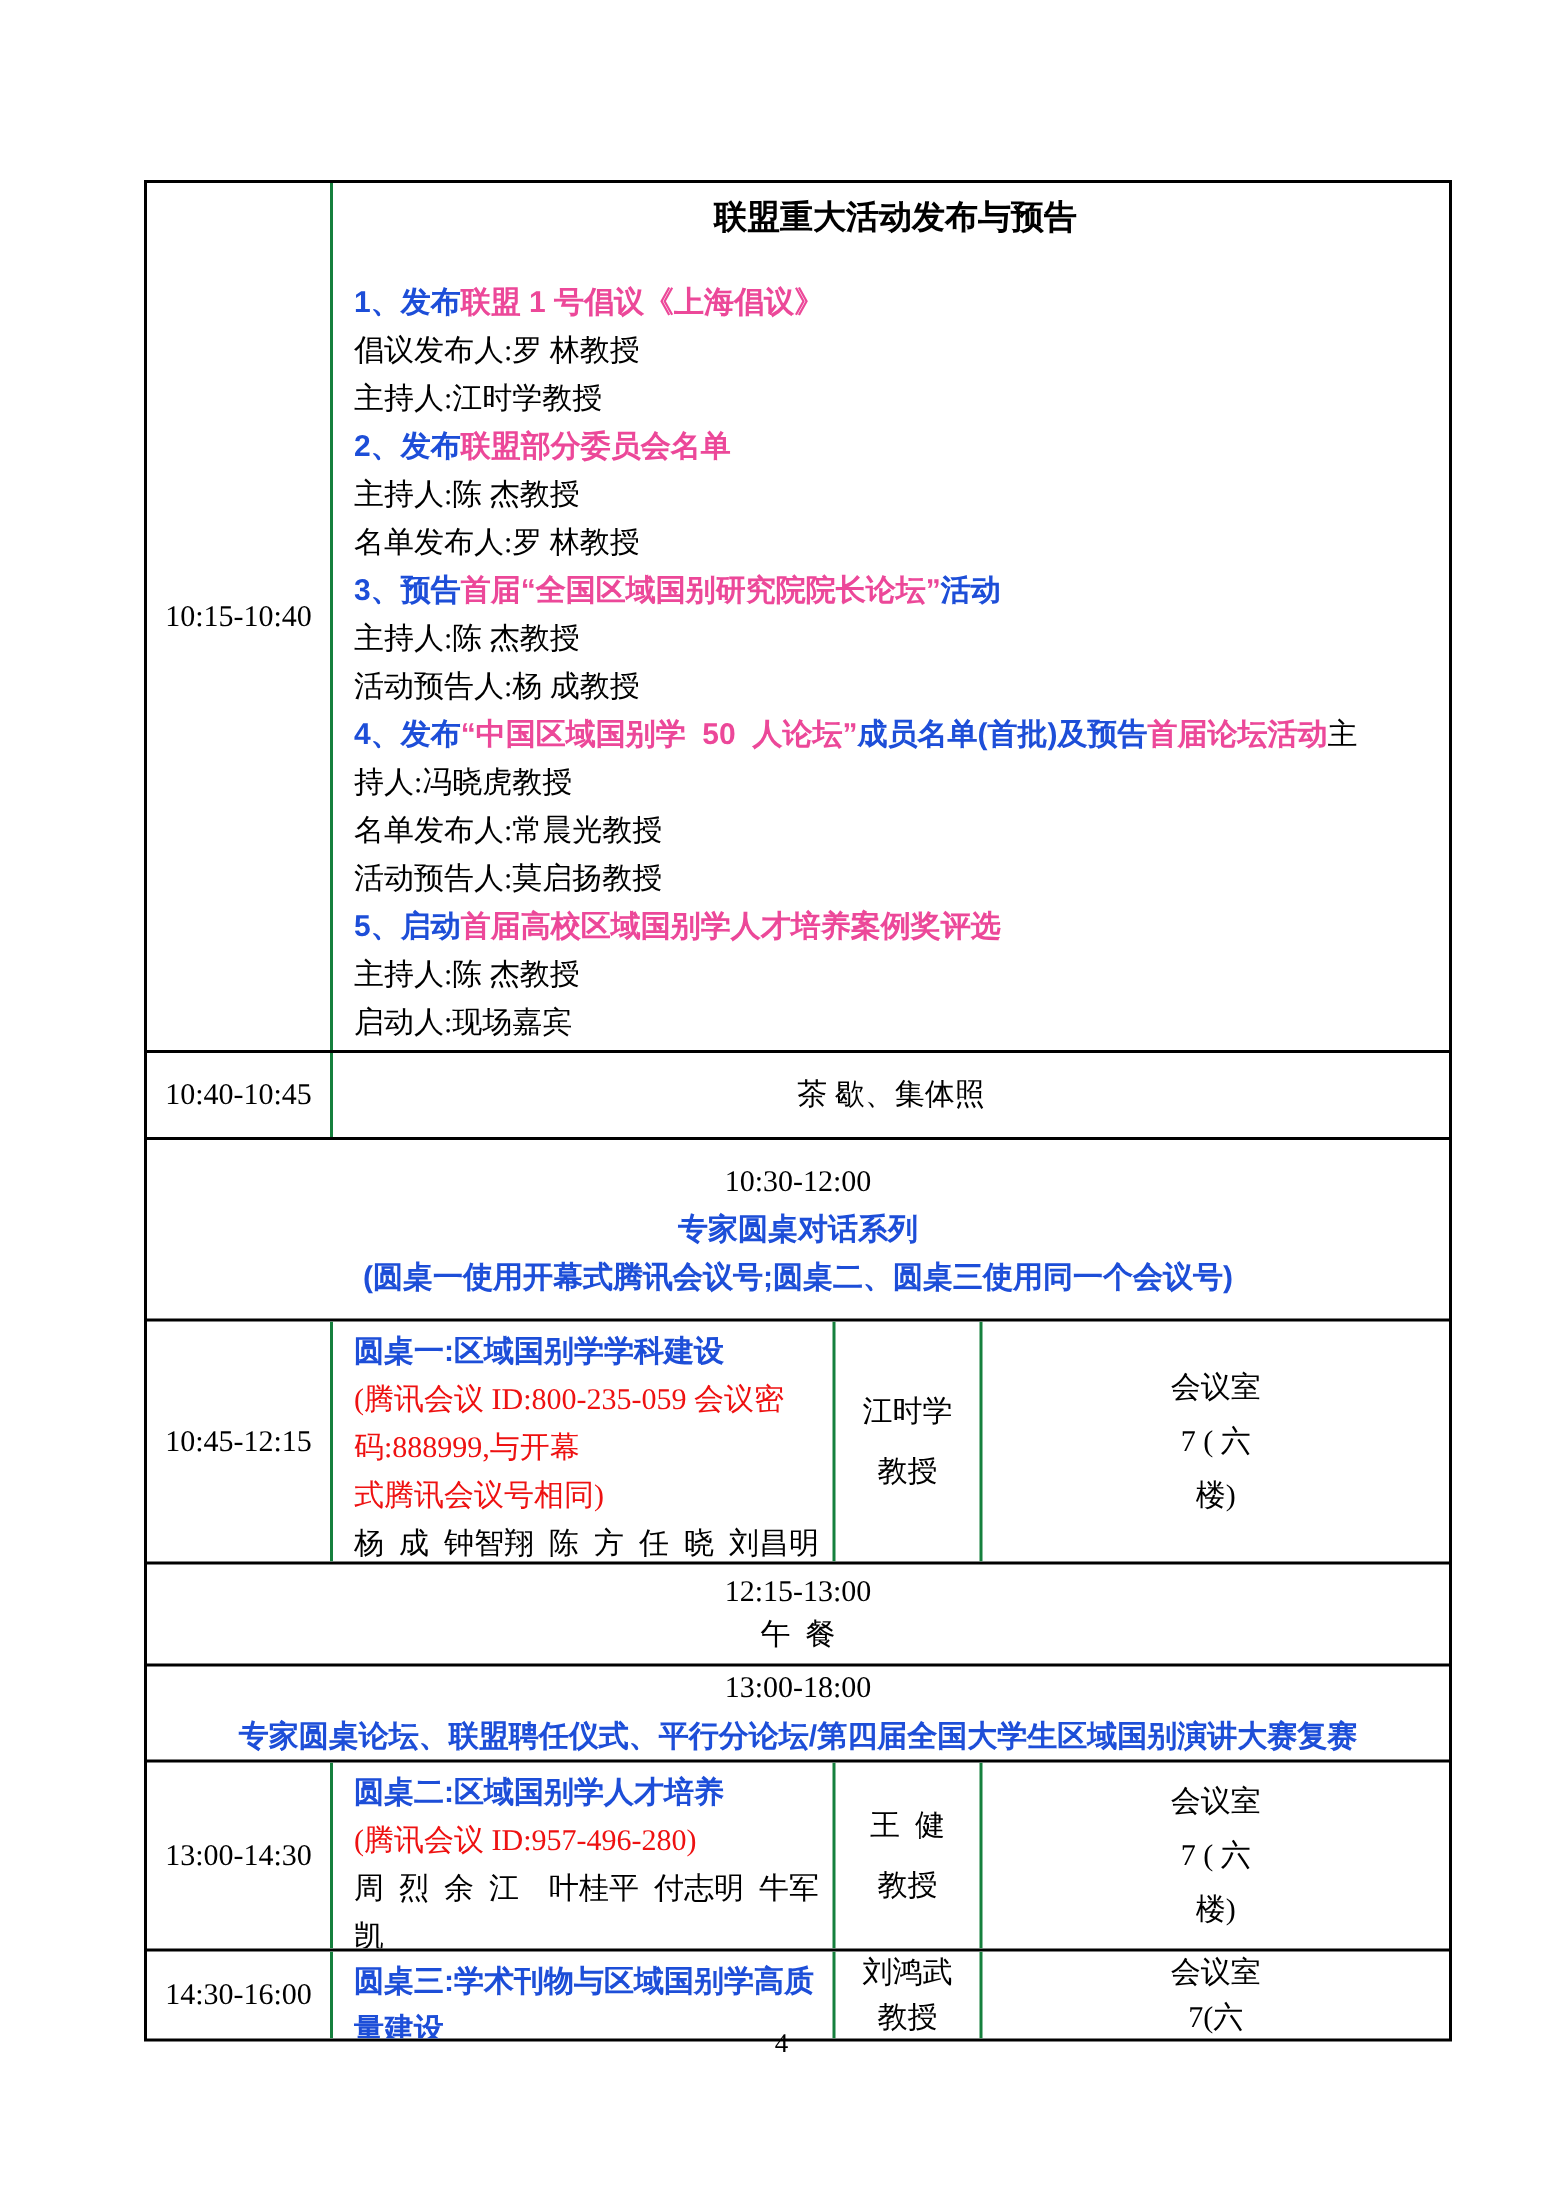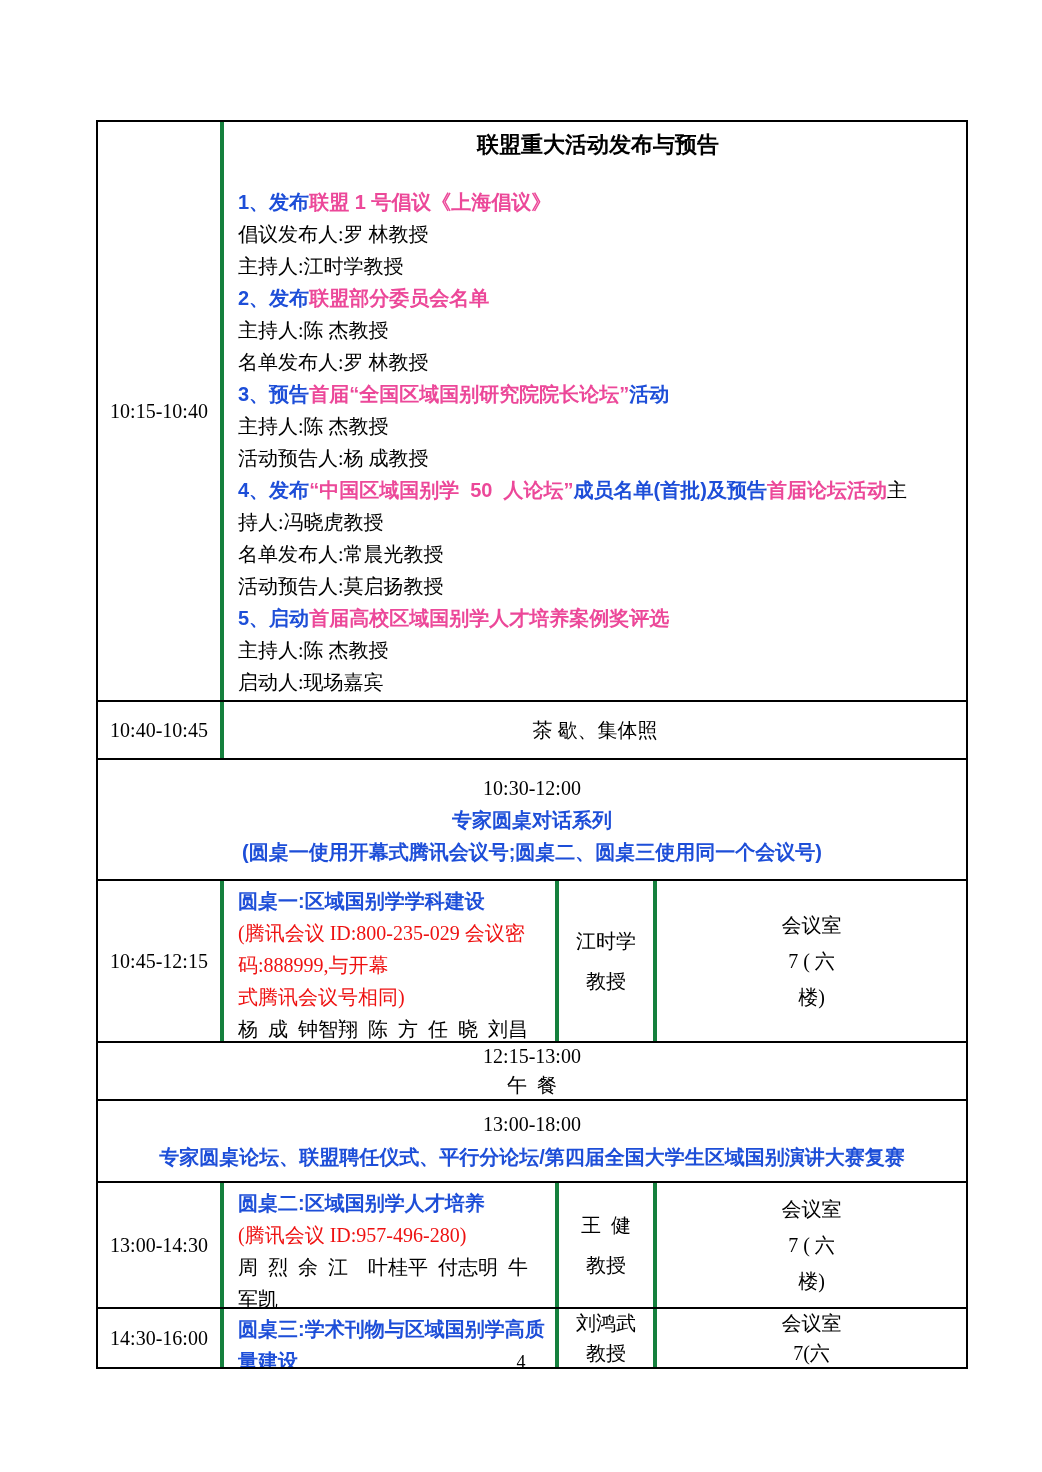--- a/index.html
+++ b/index.html
@@ -3,21 +3,21 @@
 <meta charset="utf-8">
 <style>
   html,body{margin:0;padding:0;background:#ffffff;}
   .page{position:relative;width:1042px;height:1472px;background:#fff;overflow:hidden;
         font-family:"Liberation Serif","DejaVu Serif",serif;color:#000;}
   .doc-table{position:absolute;left:96px;top:120px;width:872px;box-sizing:border-box;
              border:2px solid #000;background:#fff;}
   .trow{display:flex;box-sizing:border-box;border-top:2px solid #000;overflow:hidden;}
   .trow.first{border-top:none;}
   .cell{box-sizing:border-box;min-width:0;overflow:hidden;}
-  .cell + .cell{border-left:4px solid #15803d;}
+  .cell + .cell{border-left:2px solid #15803d;}
   .time-cell{flex:0 0 122px;display:flex;flex-direction:row;align-items:center;
              justify-content:center;font-size:20px;text-align:center;}
   .time-cell .t-line{line-height:38px;}
   .lh30 .t-line{line-height:30px !important;}
   .lh32 .t-line{line-height:32px !important;}
   .content-cell{flex:1;padding:4px 8px 0 14px;font-size:20px;}
   .content-cell .t-line{line-height:32px;}
   .center-cell{flex:1;display:flex;flex-direction:column;align-items:center;
                justify-content:center;font-size:20px;text-align:center;}
   .center-cell .t-line{line-height:32px;}
@@ -90,43 +90,43 @@
         </div>
     </div>
 
     <div class="trow" style="height:162px">
       <div class="cell time-cell">
           <div class="t-line"><span>10:45-</span></div>
           <div class="t-line"><span>12:15</span></div>
         </div>
       <div class="cell content-cell">
           <div class="t-line"><span class="seg-b">圆桌一:区域国别学学科建设</span></div>
-          <div class="t-line"><span class="seg-r">(腾讯会议 ID:800-235-029 会议密码:888999,与开幕</span></div>
+          <div class="t-line"><span class="seg-r">(腾讯会议 ID:800-235-059 会议密码:888999,与开幕</span></div>
           <div class="t-line"><span class="seg-r">式腾讯会议号相同)</span></div>
           <div class="t-line"><span>杨  成  钟智翔  陈  方  任  晓  刘昌明</span></div>
         </div>
       <div class="cell mod-cell">
           <div class="t-line"><span>江时学</span></div>
           <div class="t-line"><span>教授</span></div>
         </div>
       <div class="cell room-cell">
           <div class="t-line"><span>会议室</span></div>
           <div class="t-line"><span>7 ( 六</span></div>
           <div class="t-line"><span>楼)</span></div>
         </div>
     </div>
 
-    <div class="trow" style="height:58px">
+    <div class="trow" style="height:68px">
       <div class="cell center-cell lunch">
           <div class="t-line"><span>12:15-13:00</span></div>
           <div class="t-line"><span>午  餐</span></div>
         </div>
     </div>
 
-    <div class="trow" style="height:82px">
+    <div class="trow" style="height:64px">
       <div class="cell center-cell hdr33">
           <div class="t-line"><span>13:00-18:00</span></div>
           <div class="t-line"><span class="seg-b">专家圆桌论坛、联盟聘任仪式、平行分论坛/第四届全国大学生区域国别演讲大赛复赛</span></div>
         </div>
     </div>
 
     <div class="trow" style="height:126px">
       <div class="cell time-cell">
           <div class="t-line"><span>13:00-</span></div>
           <div class="t-line"><span>14:30</span></div>

